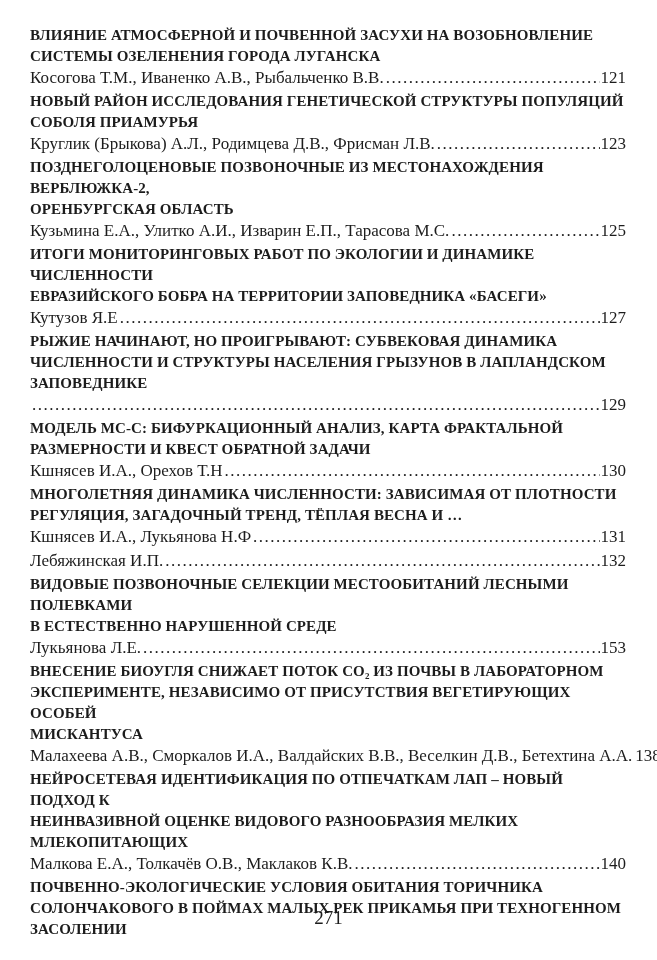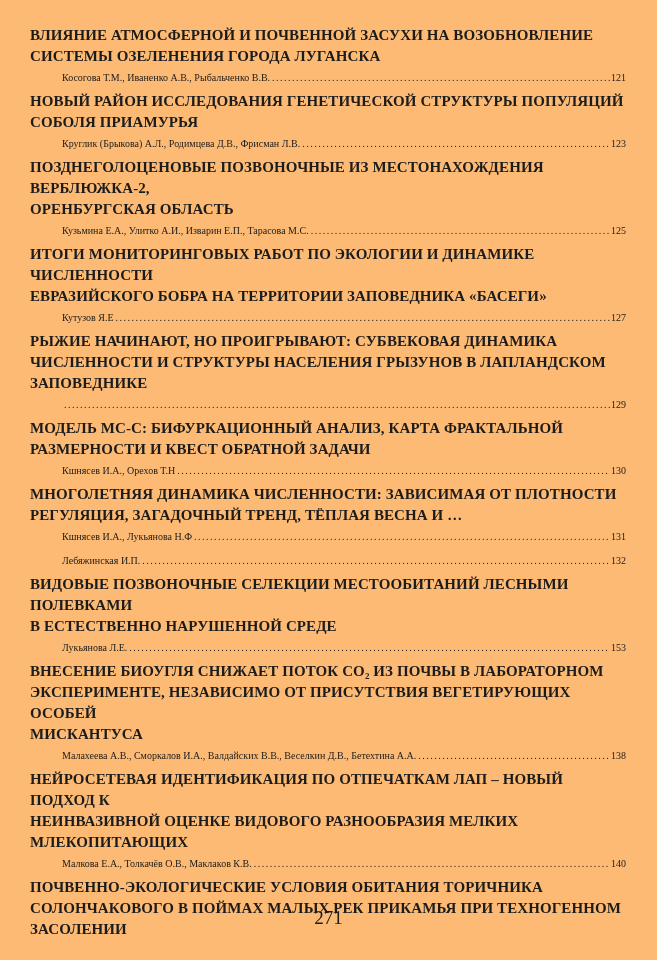--- a/index.html
+++ b/index.html
@@ -5,21 +5,21 @@
   html, body {
     margin: 0;
     padding: 0;
     background: #e8e8e8;
   }
   .page-canvas {
     position: relative;
     width: 657px;
     height: 960px;
     margin: 0 auto;
-    background: #fdba74;
+    background: #ffffff;
     color: #1c1c1c;
     font-family: "Liberation Serif", "DejaVu Serif", serif;
     overflow: hidden;
     box-sizing: border-box;
   }
   .toc-body {
     position: absolute;
     top: 25px;
     left: 30px;
     right: 31px;
@@ -30,23 +30,22 @@
   .entry-title {
     font-weight: bold;
     font-size: 15px;
     line-height: 21px;
     white-space: pre-line;
     letter-spacing: 0.1px;
   }
   .entry-authors {
     display: flex;
     align-items: baseline;
-    font-size: 10px;
+    font-size: 17px;
     line-height: 21px;
-    margin-left: 32px;
   }
   .authors-names {
     flex: 0 0 auto;
     white-space: nowrap;
   }
   .leader {
     flex: 1 1 auto;
     min-width: 0;
     overflow: hidden;
     white-space: nowrap;

